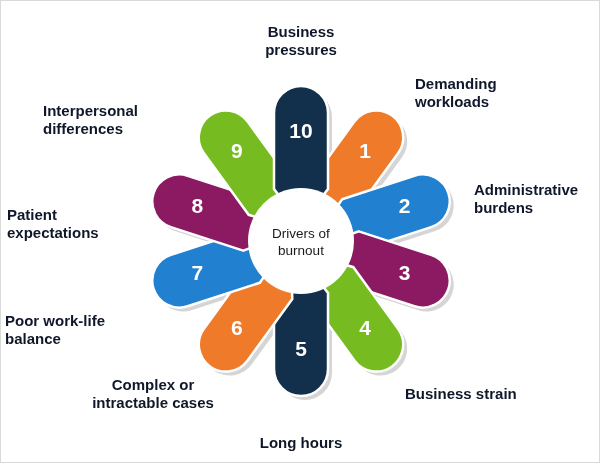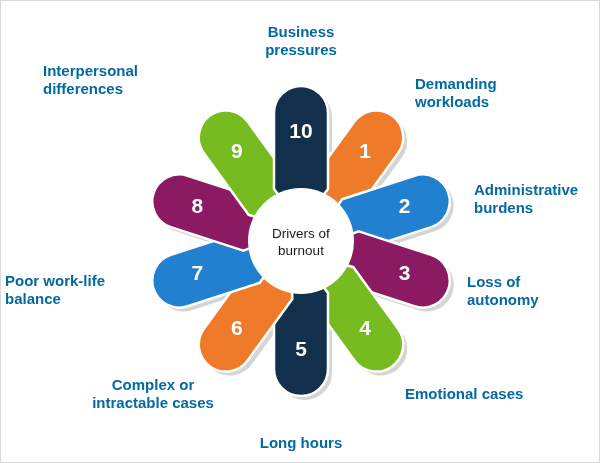--- a/index.html
+++ b/index.html
@@ -38,25 +38,25 @@
     font-size:13.5px;
     font-weight:400;
     fill:#1a1a1a;
     text-anchor:middle;
   }
   .label{
     position:absolute;
     font-family:"Liberation Sans", sans-serif;
     font-size:15px;
     font-weight:700;
-    color:#0369a1;
+    color:#0f172a;
     line-height:1.22;
     white-space:pre-line;
   }
-  .lbl-right{text-align:left;}
+  .lbl-right{text-align:left;margin-top:40px;}
   .lbl-left{text-align:left;}
   .lbl-center{text-align:center;}
 </style>
 </head>
 <body>
 
 <div id="frame">
   <div id="stage">
 
     <svg id="flower" viewBox="0 0 600 463">
@@ -117,31 +117,31 @@
 
     <div class="label lbl-center" style="left:225px;top:22px;width:150px;">Business
 pressures</div>
 
     <div class="label lbl-left" style="left:414px;top:74px;width:176px;">Demanding
 workloads</div>
 
     <div class="label lbl-left" style="left:473px;top:180px;width:124px;">Administrative
 burdens</div>
 
-    <div class="label lbl-left" style="left:466px;top:272px;width:130px;">Loss of
-autonomy</div>
 
-    <div class="label lbl-left" style="left:404px;top:384px;width:190px;">Emotional cases</div>
+    <div class="label lbl-left" style="left:404px;top:384px;width:190px;">Business strain</div>
 
     <div class="label lbl-center" style="left:225px;top:433px;width:150px;">Long hours</div>
 
     <div class="label lbl-center" style="left:72px;top:375px;width:160px;">Complex or
 intractable cases</div>
 
     <div class="label lbl-right" style="left:4px;top:271px;width:128px;">Poor work-life
 balance</div>
 
+    <div class="label lbl-right" style="left:6px;top:165px;width:124px;">Patient
+expectations</div>
 
     <div class="label lbl-right" style="left:42px;top:61px;width:158px;">Interpersonal
 differences</div>
 
   </div>
 </div>
 
 </body></html>

